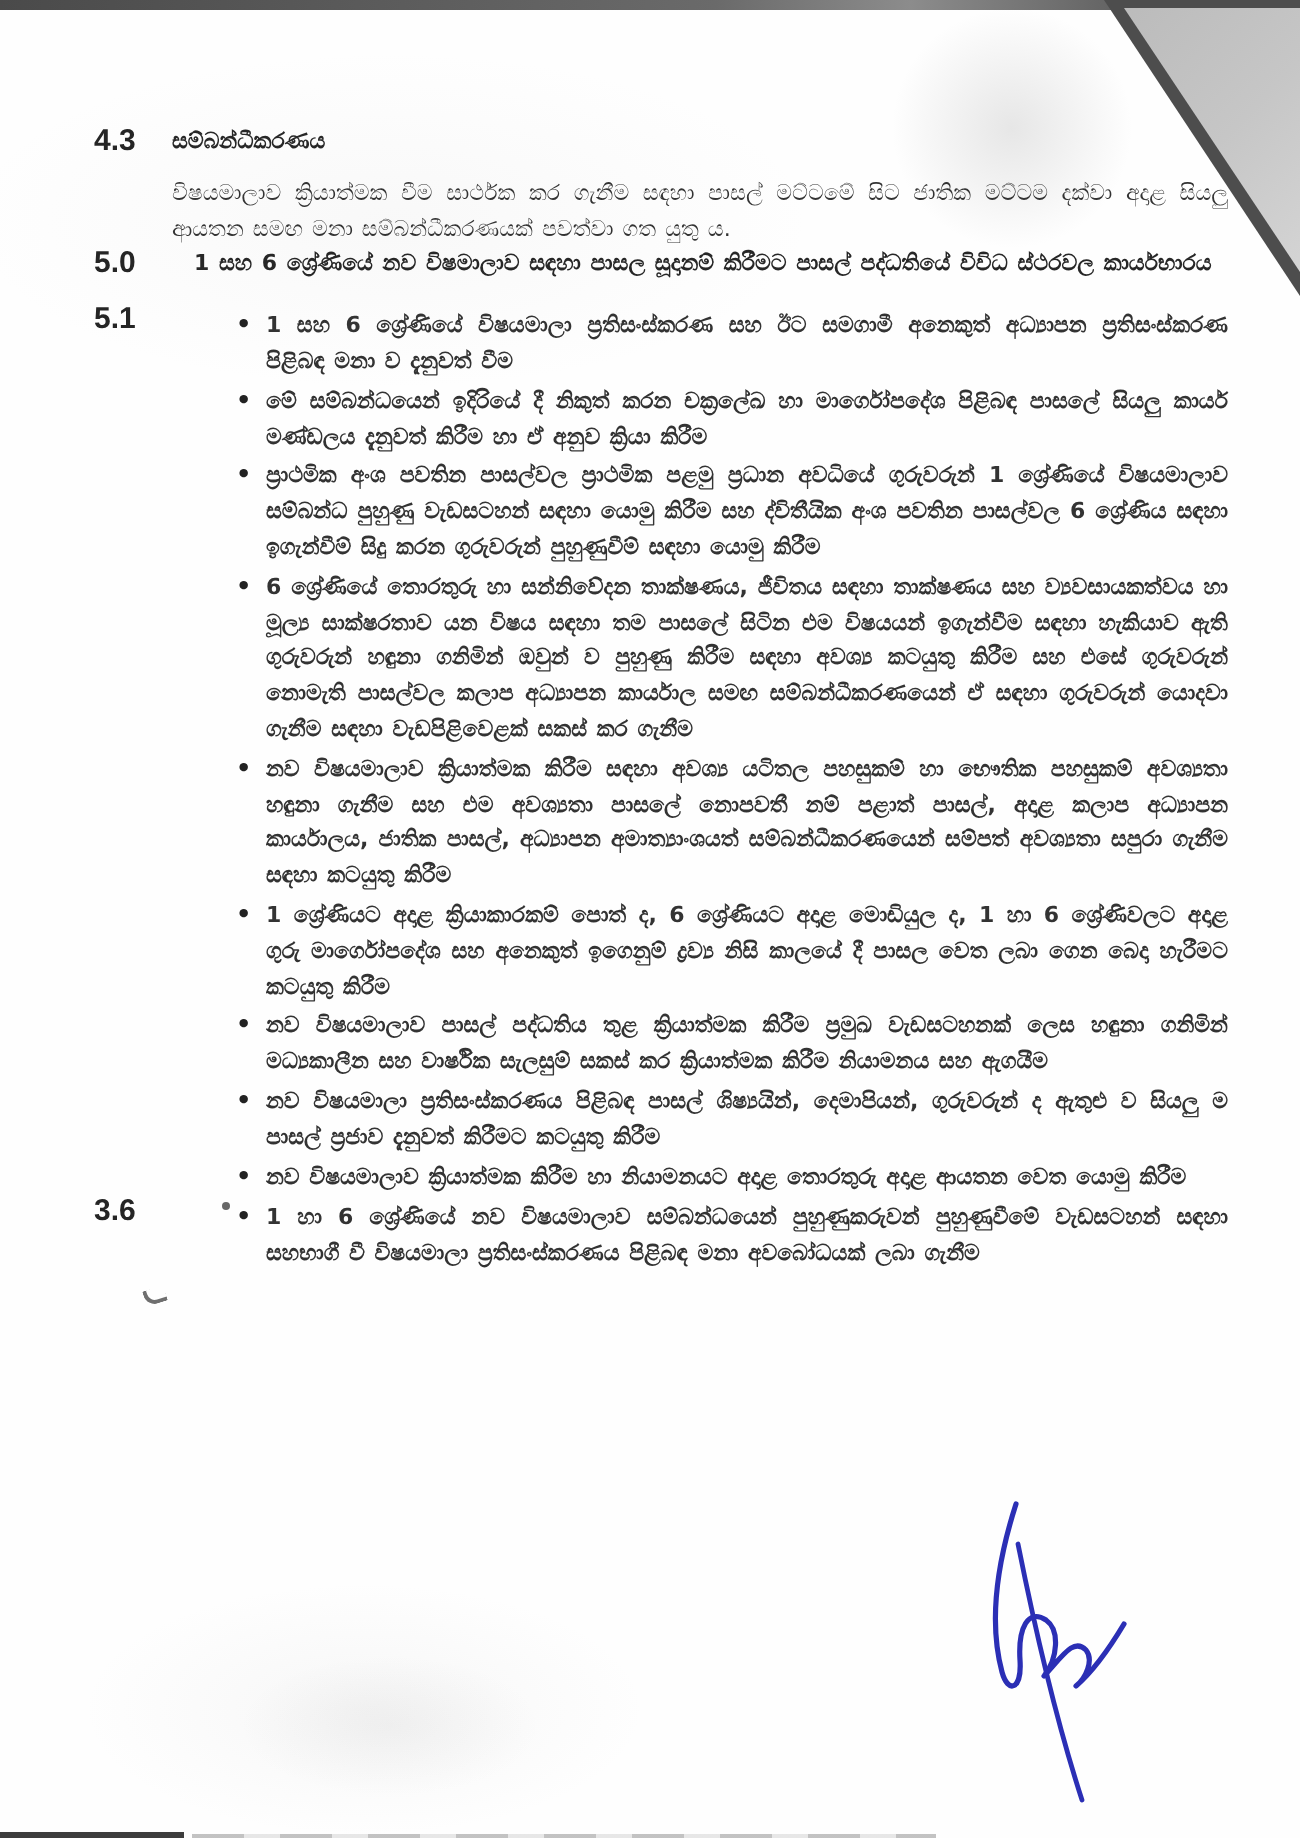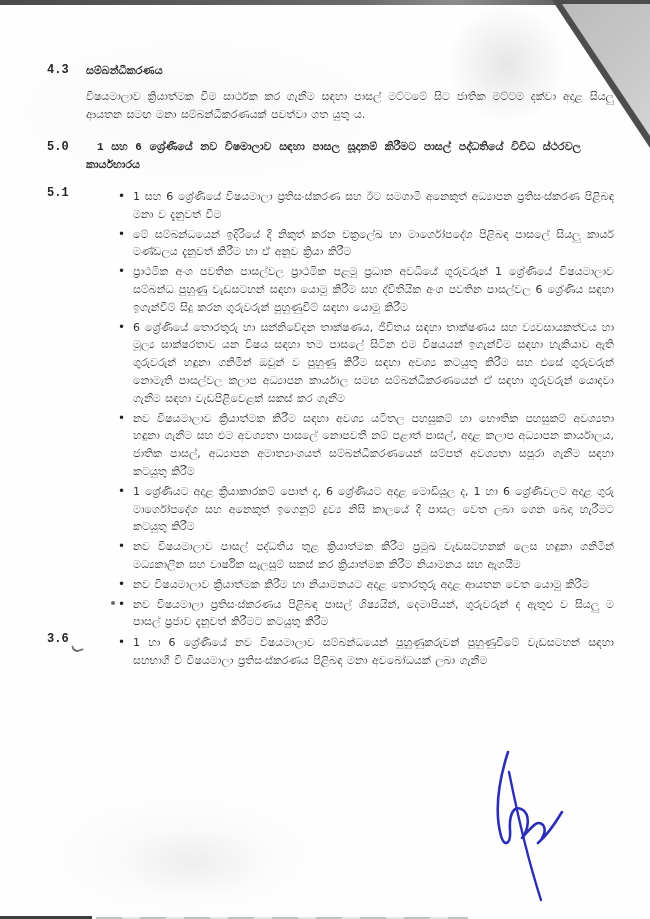--- a/index.html
+++ b/index.html
@@ -64,35 +64,35 @@
     position: absolute; top: 62px; left: 47px; right: 36px;
     font-size: 11px; line-height: 17.8px;
     word-spacing: 1px;
   }
   .sec { display: flex; align-items: flex-start; }
   .sec-num {
     flex: 0 0 39px;
     font-family: "Liberation Serif", "DejaVu Serif", serif;
     font-weight: bold; font-size: 12.5px; color: #252525;
   }
-  .sec-num.sans { font-family: Liberation Mono, monospace; font-size: 12px; }
+  .sec-num.sans { font-family: Liberation Sans, sans-serif; font-size: 15px; }
   .sec-body { flex: 1; min-width: 0; }
   .sec-title { font-weight: bold; color: #272727; }
-  .sec-title.indent-first { text-indent: 11px; font-family: Liberation Mono, monospace; }
+  .sec-title.indent-first { text-indent: 11px; }
   .para {
-    margin: 8px 0 16px 0; text-align: justify; color: #333333;
+    margin: 8px 0 0 0; text-align: justify; color: #333333;
   }
   .sec + .sec { margin-top: 0; }
   .sec.tight { margin-top: 10px; }
   ul.bullets {
     list-style: none; margin: 3px 0 0 0; padding: 0 0 0 32px;
   }
   ul.bullets > li {
     position: relative; padding-left: 15px; text-align: justify;
-    color: #333333; margin-top: 2px;
+    color: #333333; margin-top: 2px; font-weight: bold;
   }
   ul.bullets > li::before {
     content: "\2022";
     position: absolute; left: 0; top: 0;
     font-size: 12px; color: #222222;
   }
   .signature {
     position: absolute; left: 478px; top: 748px; width: 110px; height: 165px;
   }
 </style>
@@ -132,22 +132,22 @@
       <div class="sec-num sans">5.1</div>
       <div class="sec-body">
         <ul class="bullets">
           <li>1 සහ 6 ශ්‍රේණියේ විෂයමාලා ප්‍රතිසංස්කරණ සහ ඊට සමගාමී අනෙකුත් අධ්‍යාපන ප්‍රතිසංස්කරණ  පිළිබඳ මනා ව දැනුවත් වීම</li>
           <li>මේ සම්බන්ධයෙන් ඉදිරියේ දී නිකුත් කරන චක්‍රලේඛ හා මාර්ගෝපදේශ  පිළිබඳ පාසලේ සියලු කාර්ය මණ්ඩලය දැනුවත් කිරීම හා ඒ අනුව ක්‍රියා කිරීම</li>
           <li>ප්‍රාථමික අංශ පවතින පාසල්වල ප්‍රාථමික පළමු ප්‍රධාන අවධියේ ගුරුවරුන් 1 ශ්‍රේණියේ විෂයමාලාව සම්බන්ධ පුහුණු වැඩසටහන් සඳහා යොමු කිරීම සහ ද්විතීයික අංශ පවතින පාසල්වල 6 ශ්‍රේණිය සඳහා ඉගැන්වීම් සිදු කරන ගුරුවරුන් පුහුණුවීම් සඳහා යොමු කිරීම</li>
           <li>6 ශ්‍රේණියේ තොරතුරු හා සන්නිවේදන තාක්ෂණය, ජීවිතය සඳහා තාක්ෂණය සහ ව්‍යවසායකත්වය හා මූල්‍ය සාක්ෂරතාව යන විෂය සඳහා තම පාසලේ සිටින එම විෂයයන් ඉගැන්වීම සඳහා හැකියාව ඇති ගුරුවරුන් හඳුනා ගනිමින් ඔවුන් ව පුහුණු කිරීම සඳහා අවශ්‍ය කටයුතු කිරීම සහ එසේ ගුරුවරුන් නොමැති පාසල්වල කලාප අධ්‍යාපන කාර්යාල සමඟ සම්බන්ධීකරණයෙන් ඒ සඳහා ගුරුවරුන් යොදවා ගැනීම සඳහා වැඩපිළිවෙළක් සකස් කර ගැනීම</li>
           <li>නව විෂයමාලාව ක්‍රියාත්මක කිරීම සඳහා අවශ්‍ය යටිතල පහසුකම් හා භෞතික පහසුකම් අවශ්‍යතා හඳුනා ගැනීම සහ එම අවශ්‍යතා පාසලේ නොපවතී නම් පළාත් පාසල්, අදාළ කලාප අධ්‍යාපන කාර්යාලය, ජාතික පාසල්, අධ්‍යාපන අමාත්‍යාංශයත් සම්බන්ධීකරණයෙන් සම්පත් අවශ්‍යතා සපුරා ගැනීම සඳහා කටයුතු කිරීම</li>
           <li>1 ශ්‍රේණියට අදාළ  ක්‍රියාකාරකම් පොත් ද, 6 ශ්‍රේණියට අදාළ මොඩියුල ද, 1 හා 6 ශ්‍රේණිවලට අදාළ ගුරු මාර්ගෝපදේශ සහ අනෙකුත් ඉගෙනුම් ද්‍රව්‍ය  නිසි කාලයේ දී පාසල වෙත ලබා ගෙන බෙදා හැරීමට කටයුතු කිරීම</li>
           <li>නව විෂයමාලාව පාසල් පද්ධතිය තුළ ක්‍රියාත්මක කිරීම ප්‍රමුඛ වැඩසටහනක් ලෙස හඳුනා ගනිමින් මධ්‍යකාලීන සහ වාර්ෂික සැලසුම් සකස් කර ක්‍රියාත්මක කිරීම නියාමනය සහ ඇගයීම</li>
+          <li>නව විෂයමාලා ප්‍රතිසංස්කරණය පිළිබඳ පාසල් ශිෂ්‍යයින්, දෙමාපියන්, ගුරුවරුන් ද  ඇතුළු ව සියලු ම පාසල් ප්‍රජාව දැනුවත් කිරීමට කටයුතු කිරීම</li>
           <li>නව විෂයමාලාව ක්‍රියාත්මක කිරීම හා නියාමනයට අදාළ තොරතුරු අදාළ ආයතන වෙත යොමු කිරීම</li>
-          <li>නව විෂයමාලා ප්‍රතිසංස්කරණය පිළිබඳ පාසල් ශිෂ්‍යයින්, දෙමාපියන්, ගුරුවරුන් ද  ඇතුළු ව සියලු ම පාසල් ප්‍රජාව දැනුවත් කිරීමට කටයුතු කිරීම</li>
         </ul>
       </div>
     </div>
 
     <div class="sec">
       <div class="sec-num sans">3.6</div>
       <div class="sec-body">
         <ul class="bullets">
           <li>1 හා 6 ශ්‍රේණියේ නව විෂයමාලාව සම්බන්ධයෙන් පුහුණුකරුවන් පුහුණුවීමේ වැඩසටහන් සඳහා සහභාගී වී විෂයමාලා ප්‍රතිසංස්කරණය පිළිබඳ මනා අවබෝධයක් ලබා ගැනීම</li>
         </ul>

